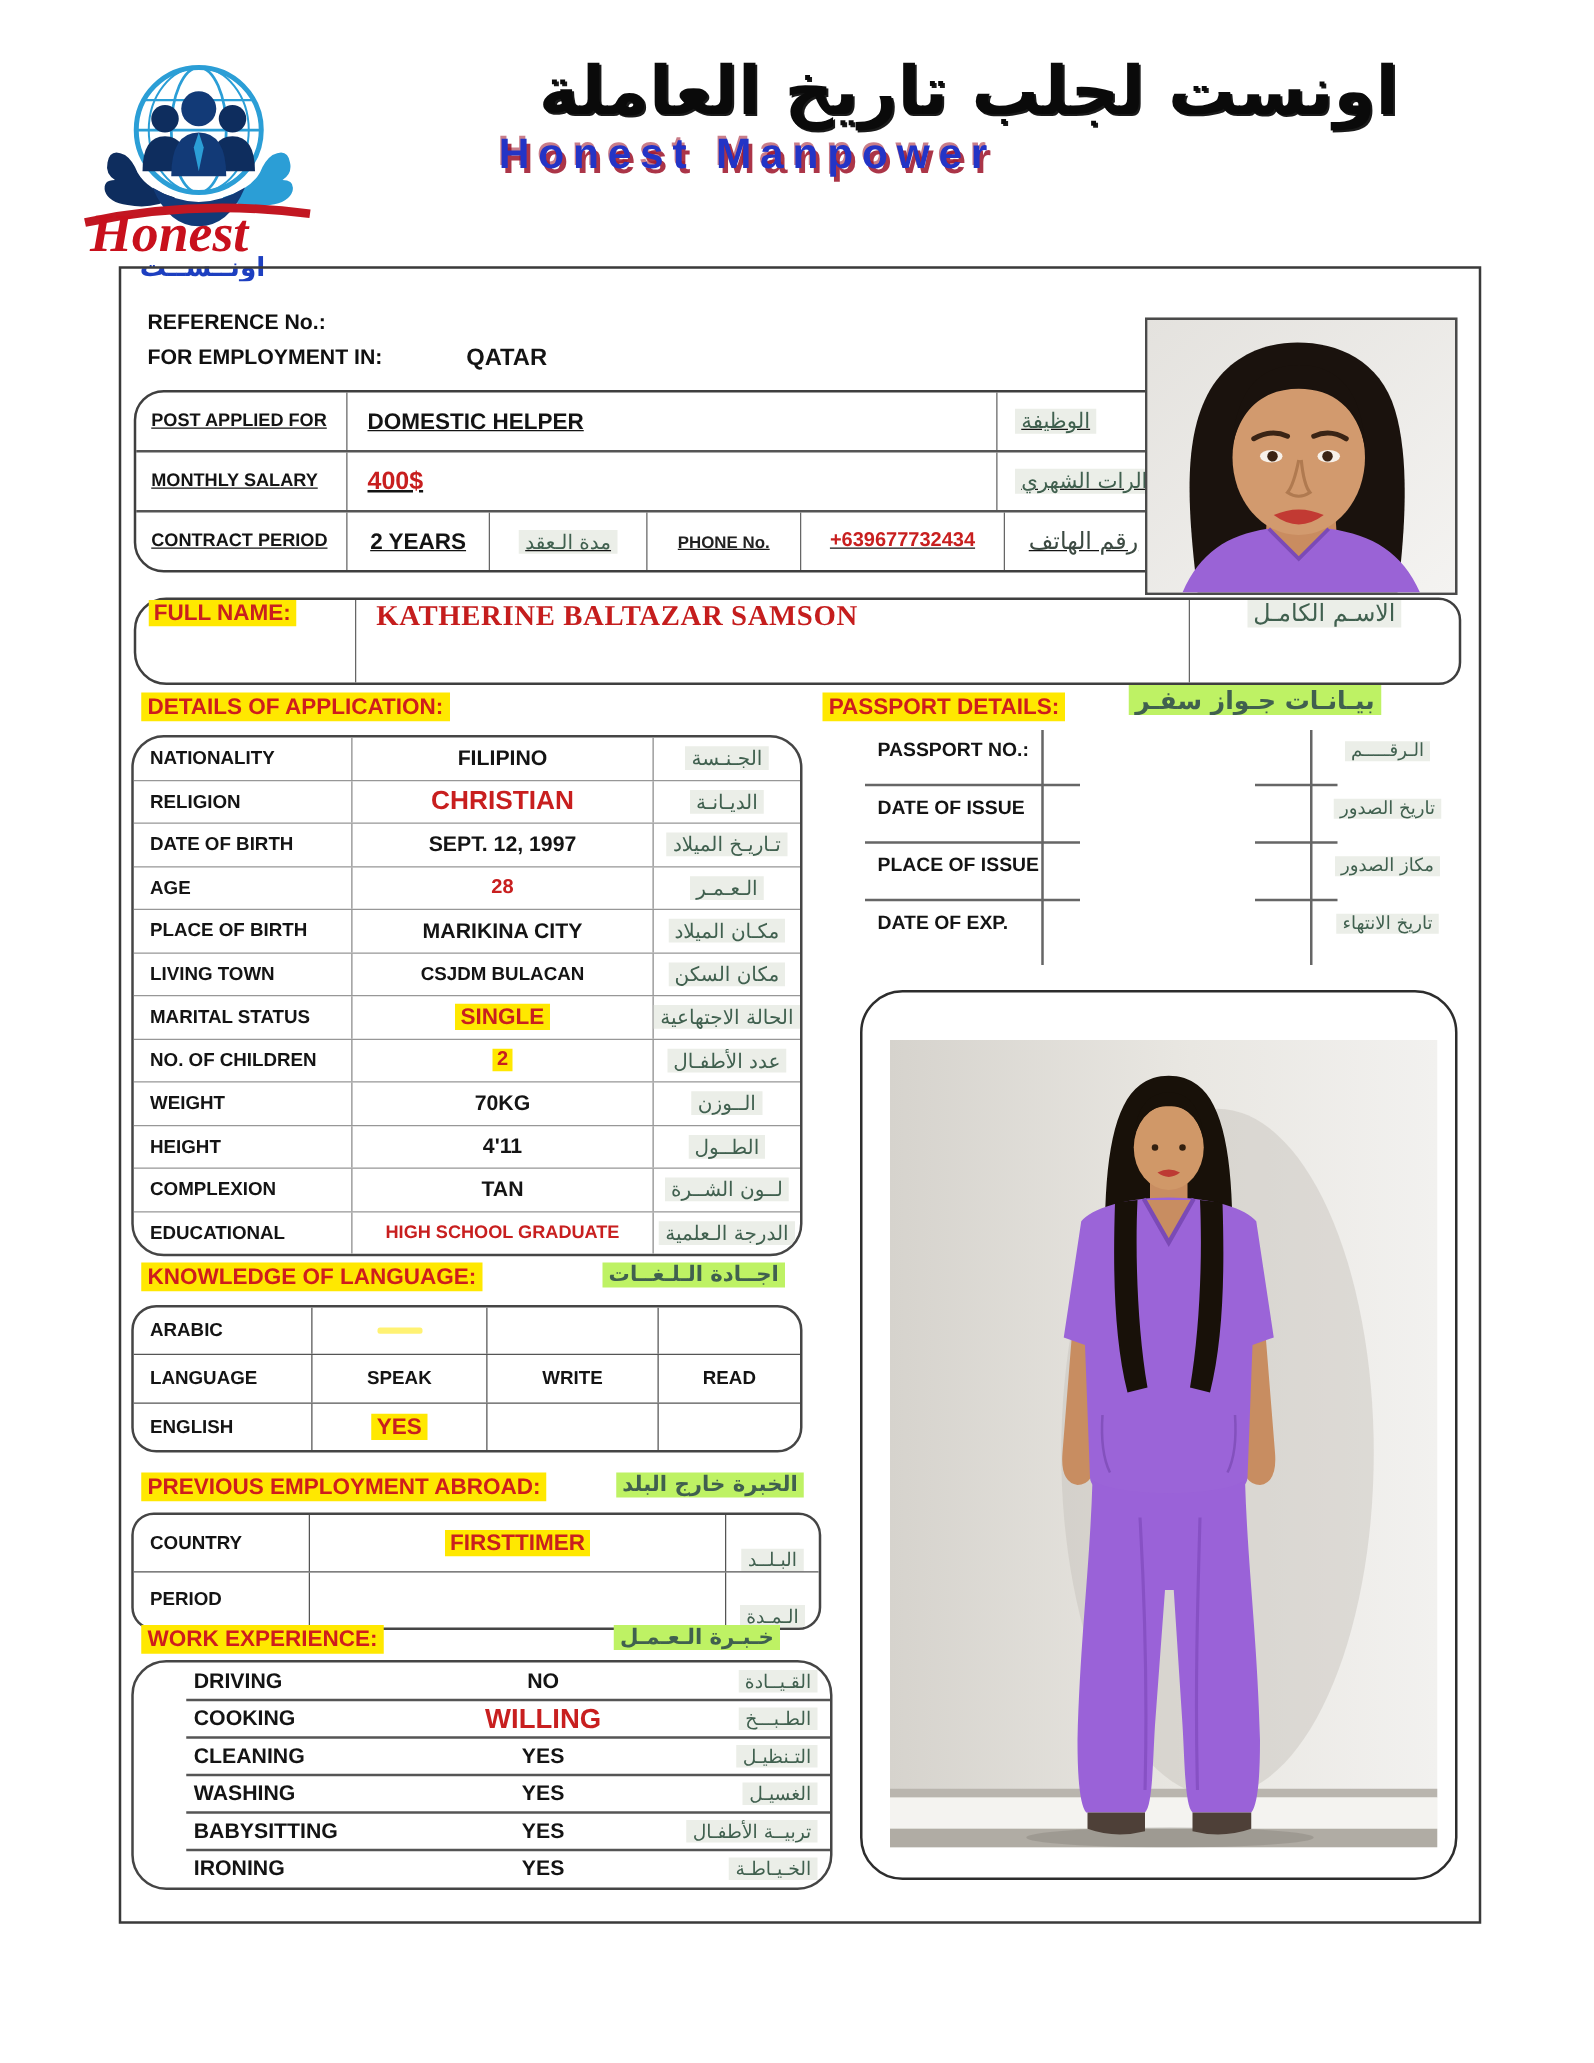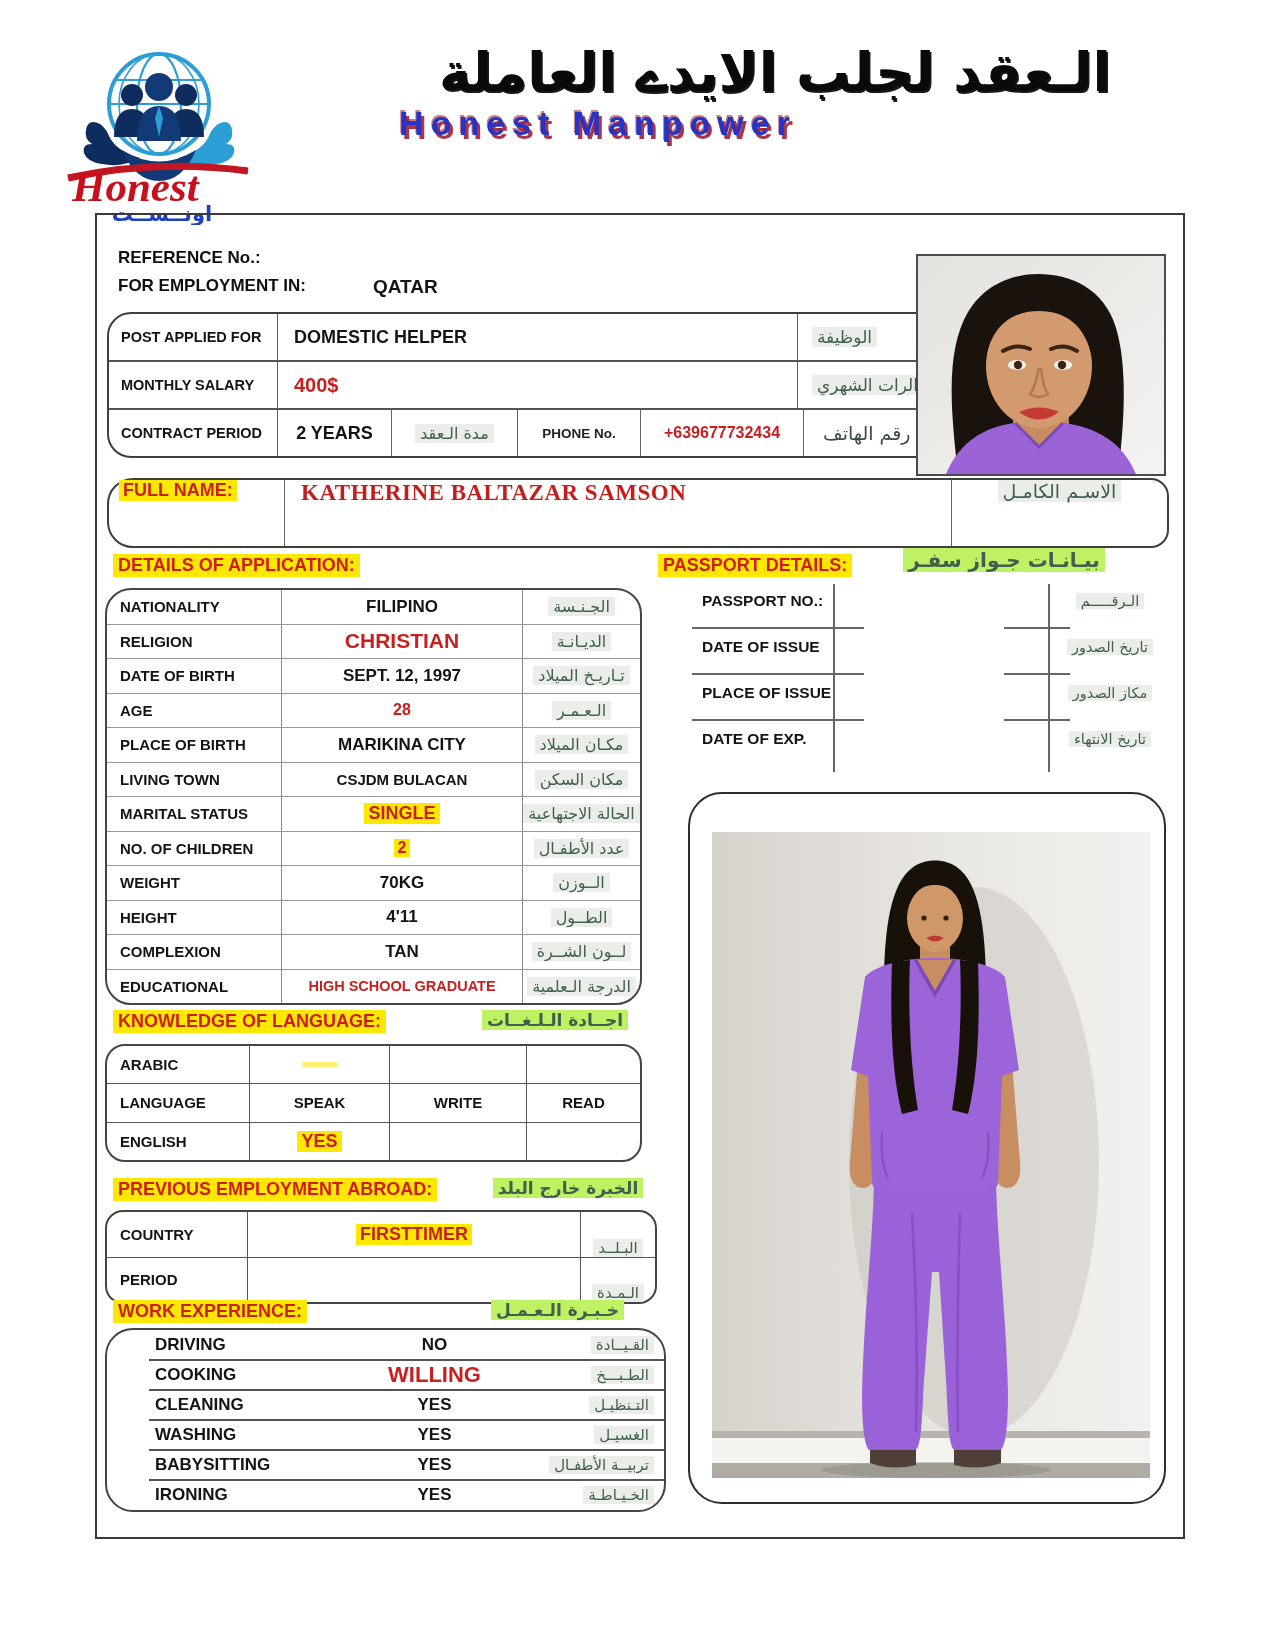--- a/index.html
+++ b/index.html
@@ -26,21 +26,21 @@
   .red{color:#c81f1f;}
   .hl{background:#ffe800;padding:0 4px;}
   .sec-title{display:inline-block;background:#ffe800;color:#ce1d1d;font-weight:bold;
     font-size:18px;padding:1px 5px;white-space:nowrap;}
   .sec-ar{font-family:"DejaVu Sans",sans-serif;color:#40604f;background:#bef264;
     font-size:18px;font-weight:bold;direction:rtl;white-space:nowrap;padding:0 5px;}
 
   
   .job-table{left:107px;top:312px;width:1003px;height:142px;border:2.5px solid #3f3f3f;
     border-radius:24px 10px 10px 24px;display:flex;flex-direction:column;background:#fff;}
-  .jrow{display:flex;flex:1;align-items:flex-end;}
+  .jrow{display:flex;flex:1;align-items:flex-end;text-decoration:underline;}
   .jrow + .jrow{border-top:2px solid #555;}
   .jc{height:100%;display:flex;align-items:center;}
   .jc + .jc{border-left:1.5px solid #666;}
   .j-label{width:168px;padding-left:12px;font-size:14.5px;font-weight:bold;box-sizing:border-box;}
   .j-value{width:520px;padding-left:16px;font-size:18px;font-weight:bold;box-sizing:border-box;}
   .j-ar{flex:1;padding-left:14px;font-size:17px;box-sizing:border-box;}
   .j-ar span{font-size:17px;}
   .jv-narrow{width:113px;justify-content:center;font-size:18px;font-weight:bold;}
   .j-armid{width:125px;justify-content:center;}
   .j-phl{width:122px;justify-content:center;font-size:13.5px;font-weight:600;color:#222;}
@@ -151,21 +151,21 @@
       <path d="M97,66 L101,78 L97,97 L93,78 Z" fill="#2b9ed6"></path>
       <path d="M38,84 Q26,78 24,90 Q22,99 30,104 Q20,104 22,113 Q25,122 40,124 Q60,128 78,118 Q56,112 48,98 Q44,88 38,84 Z" fill="#0e2d5e"></path>
       <path d="M156,84 Q168,78 170,90 Q172,99 164,104 Q174,104 172,113 Q169,122 154,124 Q134,128 116,118 Q138,112 146,98 Q150,88 156,84 Z" fill="#2b9ed6"></path>
       <path d="M60,110 Q97,133 134,110 Q121,141 97,141 Q73,141 60,110 Z" fill="#123a77"></path>
       <path d="M6,138 Q95,119 186,131" stroke="#c21722" stroke-width="7" fill="none"></path>
       <text x="10" y="161" font-family="Liberation Serif, serif" font-style="italic" font-weight="bold" font-size="43" fill="#c8101c">Honest</text>
       <text x="100" y="181" font-family="DejaVu Sans, sans-serif" font-weight="bold" font-size="21" fill="#1d3fc0" text-anchor="middle">اونــســت</text>
     </svg>
   </div>
 
-  <div class="abs arabic-title">الـعقد لجلب الايدے العاملة</div>
+  <div class="abs arabic-title">اونست لجلب تاريخ العاملة</div>
   <div class="abs company-name">Honest Manpower</div>
 
   <div class="abs doc-border"></div>
 
   <div class="abs ref-line" style="top:248px;">REFERENCE No.:</div>
   <div class="abs ref-line" style="top:276px;">FOR EMPLOYMENT IN:</div>
   <div class="abs qatar">QATAR</div>
 
   <div class="abs job-table">
     <div class="jrow">

